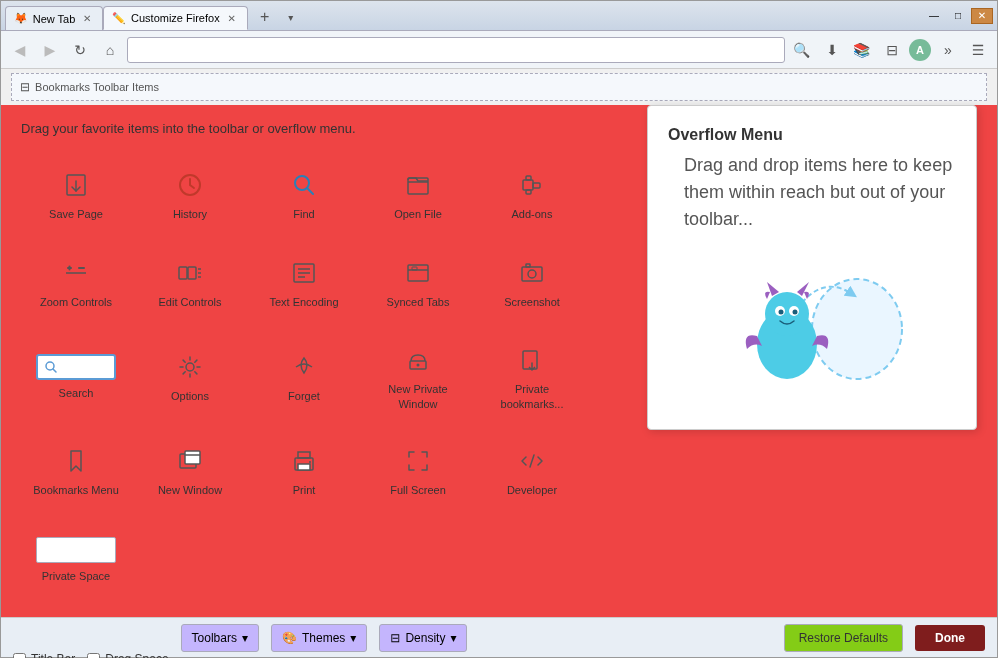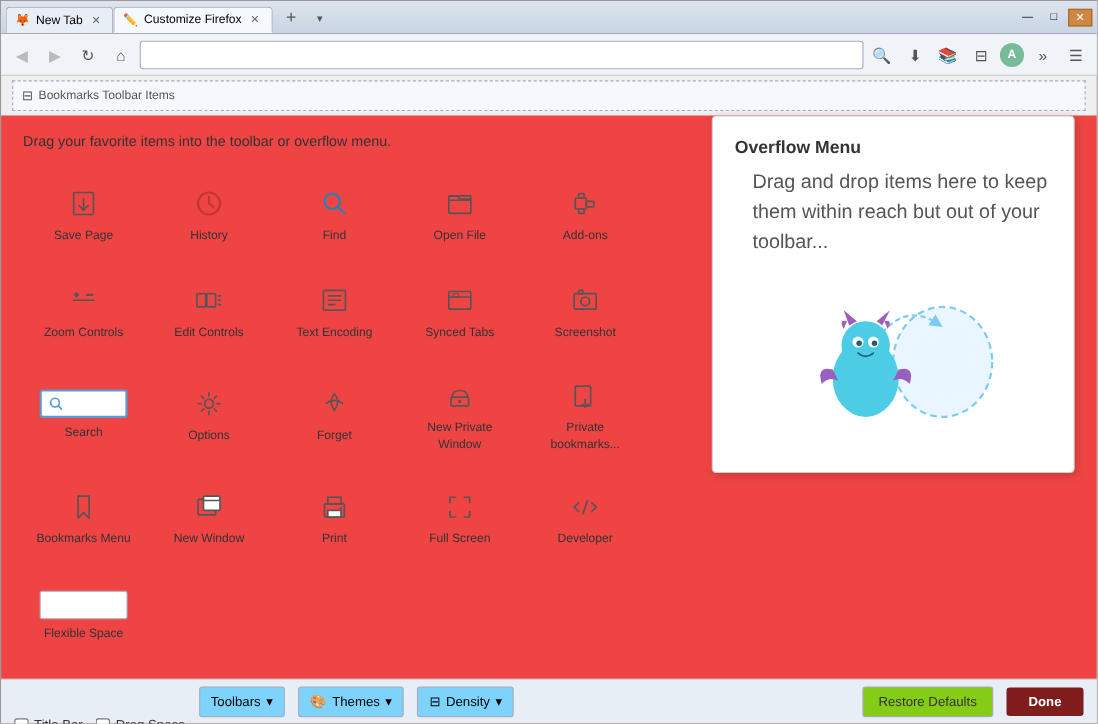--- a/index.html
+++ b/index.html
@@ -310,21 +310,21 @@
       cursor: pointer;
     }
 
     .dropdown-btn {
       display: flex;
       align-items: center;
       gap: 5px;
       padding: 4px 10px;
       border: 1px solid #aab;
       border-radius: 3px;
-      background: #7dd3fc;
+      background: #c4b5fd;
       font-size: 12px;
       cursor: pointer;
       height: 28px;
     }
 
     .spacer { flex: 1; }
 
     .restore-btn {
       padding: 6px 14px;
       border: 1px solid #aab;
@@ -628,21 +628,21 @@
             <polyline points="8,10 4,14 8,18" stroke="#555" stroke-width="1.5" stroke-linecap="round" stroke-linejoin="round"></polyline>
             <polyline points="20,10 24,14 20,18" stroke="#555" stroke-width="1.5" stroke-linecap="round" stroke-linejoin="round"></polyline>
             <line x1="16" y1="8" x2="12" y2="20" stroke="#555" stroke-width="1.5" stroke-linecap="round"></line>
           </svg>
         </div>
         <span class="item-label">Developer</span>
       </div>
 
       <div class="toolbar-item">
         <div class="flexible-space-preview"></div>
-        <span class="item-label">Flexible Space</span>
+        <span class="item-label">Private Space</span>
       </div>
 
     </div>
 
     <div class="overflow-panel">
       <div class="overflow-title">Overflow Menu</div>
       <div class="overflow-desc">Drag and drop items here to keep them within reach but out of your toolbar...</div>
 
       <div class="overflow-mascot">
         <svg width="200" height="150" viewBox="0 0 200 150" xmlns="http://www.w3.org/2000/svg">

